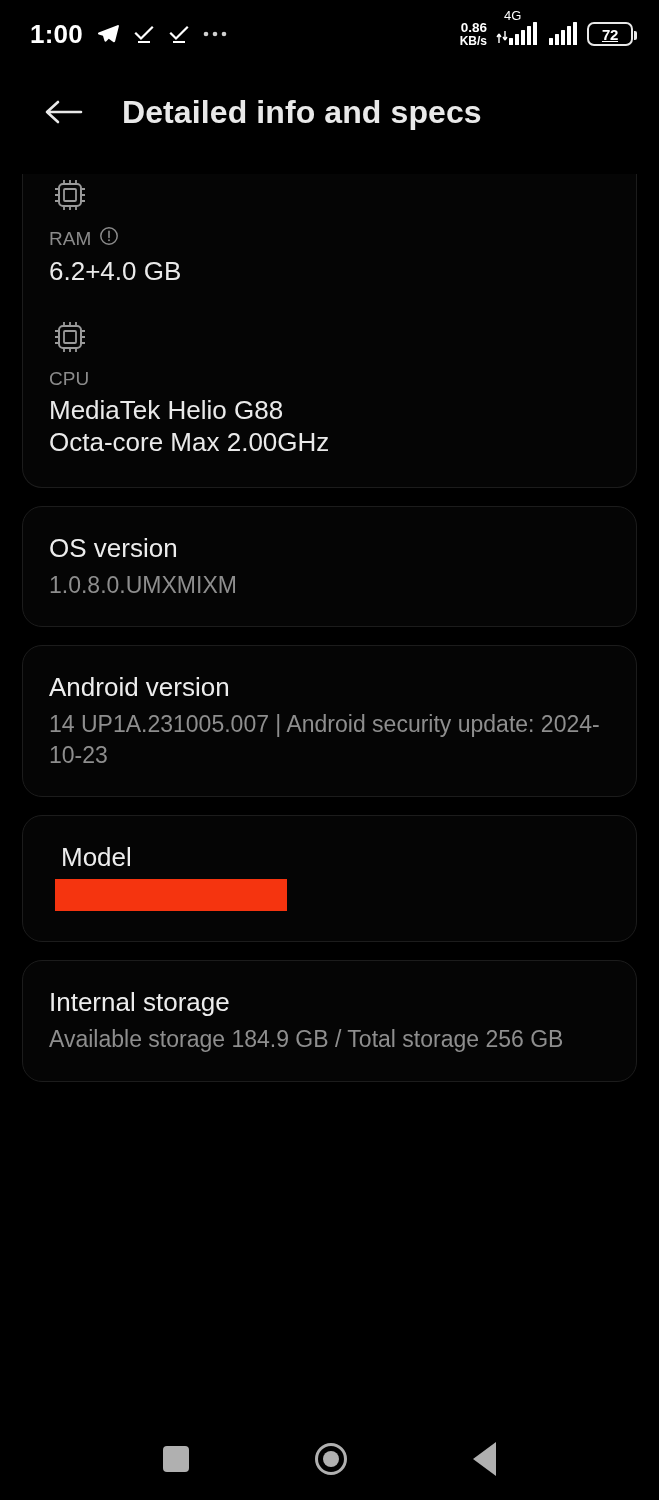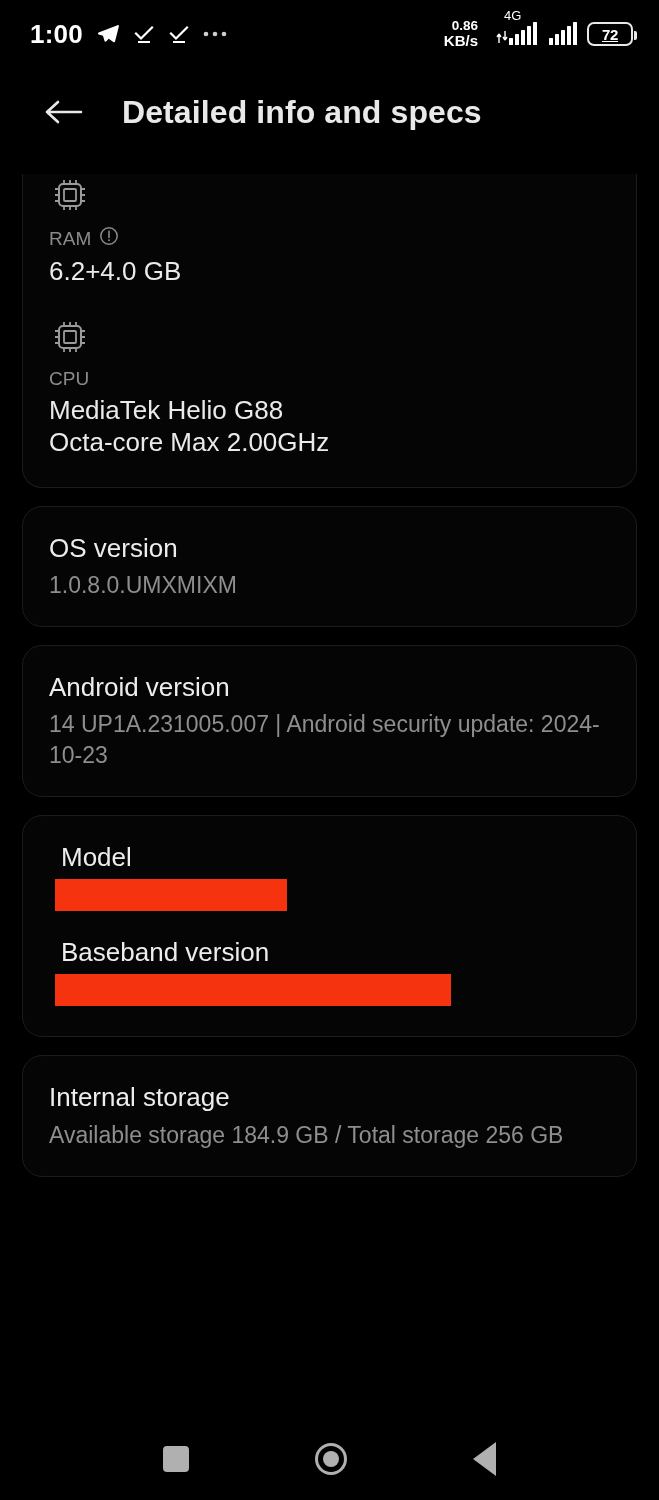--- a/index.html
+++ b/index.html
@@ -46,23 +46,23 @@
     gap: 6px;
   }
   .netspeed {
     display: flex;
     flex-direction: column;
     align-items: flex-end;
     line-height: 1.02;
     color: #ffffff;
     font-size: 13.5px;
     font-weight: 700;
-    margin-right: 12px;
-  }
-  .netspeed .unit { font-size: 15px; }
+    margin-right: 3px;
+  }
+  .netspeed .unit { font-size: 12px; }
   .sig-group { display: flex; align-items: flex-end; gap: 1px; position: relative; }
   .sig-4g {
     position: absolute;
     top: -14px;
     left: 8px;
     font-size: 13px;
     font-weight: 400;
     color: #ffffff;
     line-height: 1;
   }
@@ -346,24 +346,20 @@
         <div class="item-title">Android version</div>
         <div class="item-sub">14 UP1A.231005.007 | Android security update: 2024-10-23</div>
       </div>
     </div>
 
     <div class="card multi">
       <div class="row">
         <div class="item-title">Model</div>
         <div class="redaction" style="width:232px;"></div>
       </div>
-      <div class="row">
-        <div class="item-title">Baseband version</div>
-        <div class="redaction" style="width:396px;"></div>
-      </div>
     </div>
 
     <div class="card">
       <div class="item">
         <div class="item-title">Internal storage</div>
         <div class="item-sub">Available storage  184.9 GB / Total storage  256 GB</div>
       </div>
     </div>
 
   </div>

